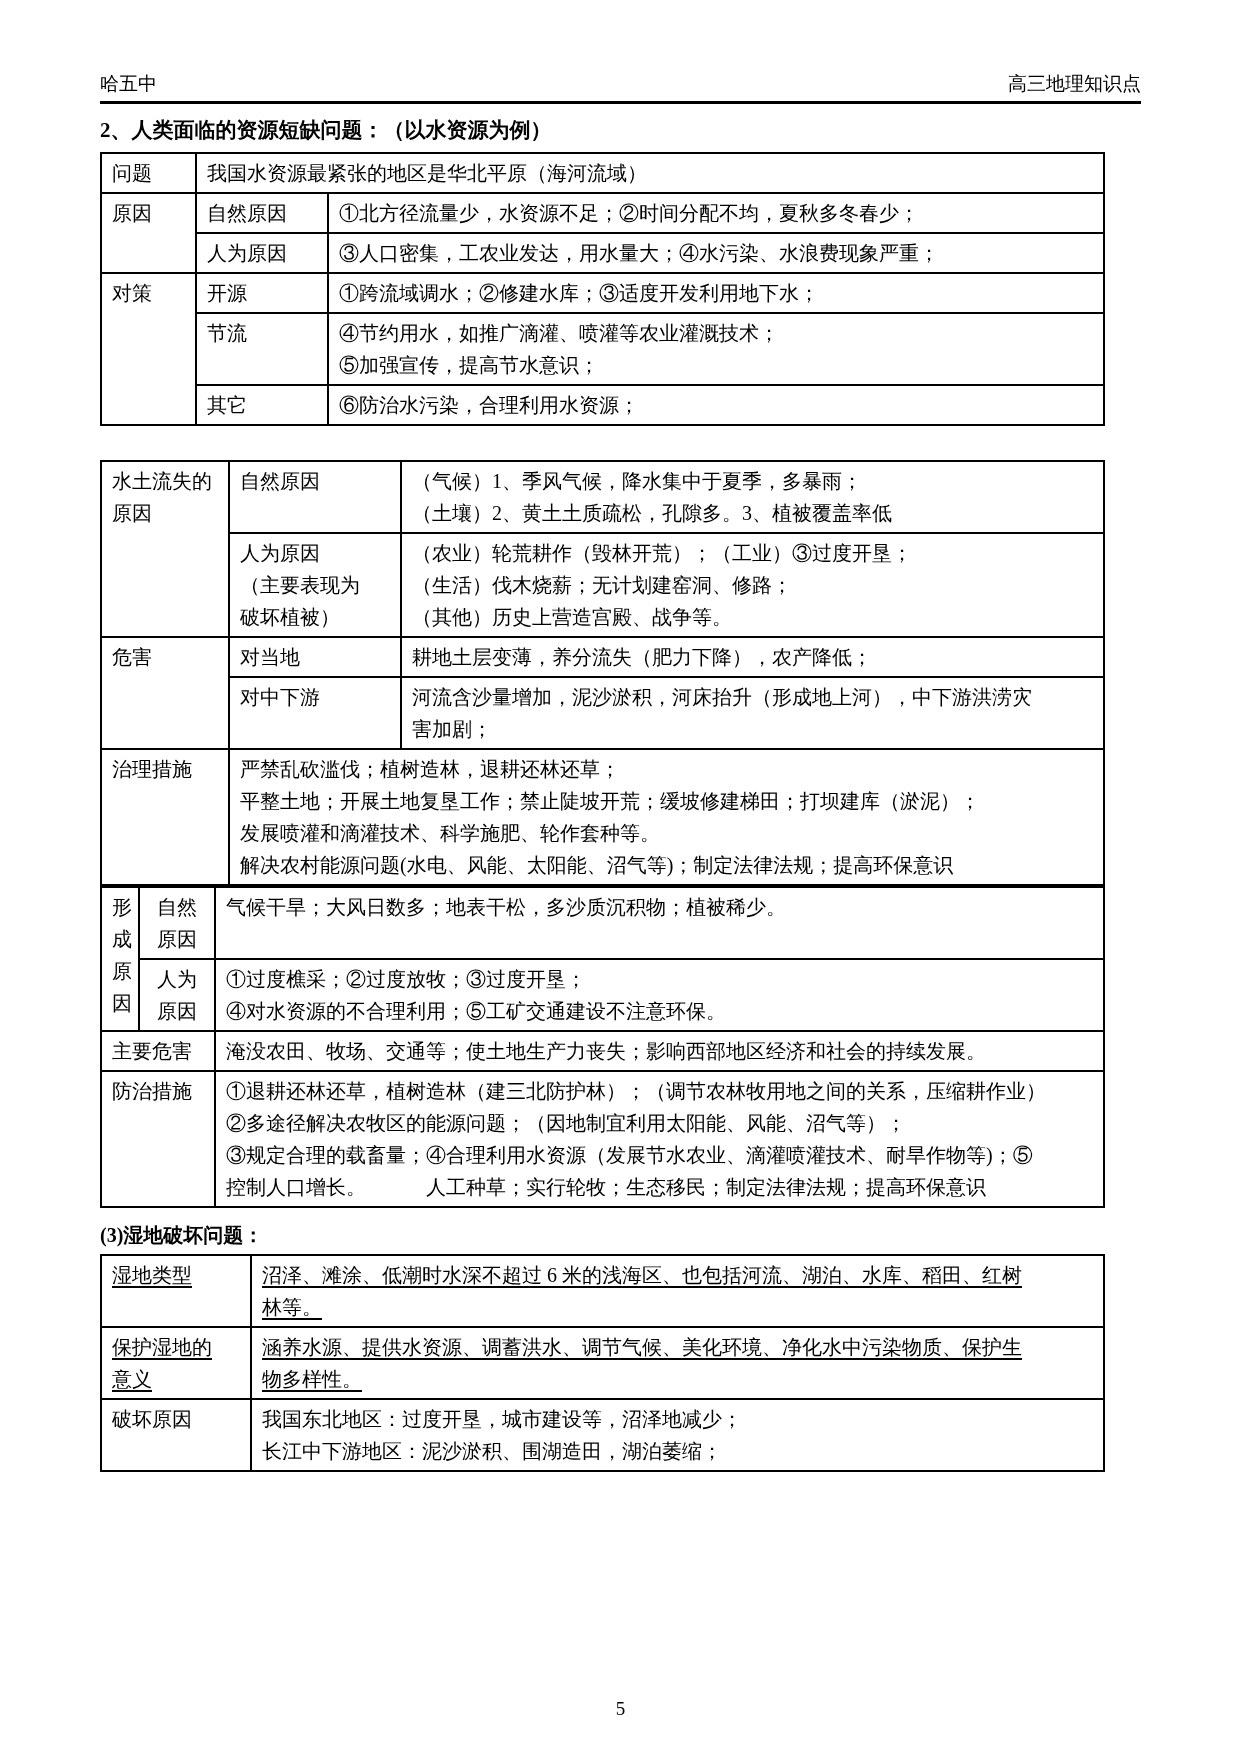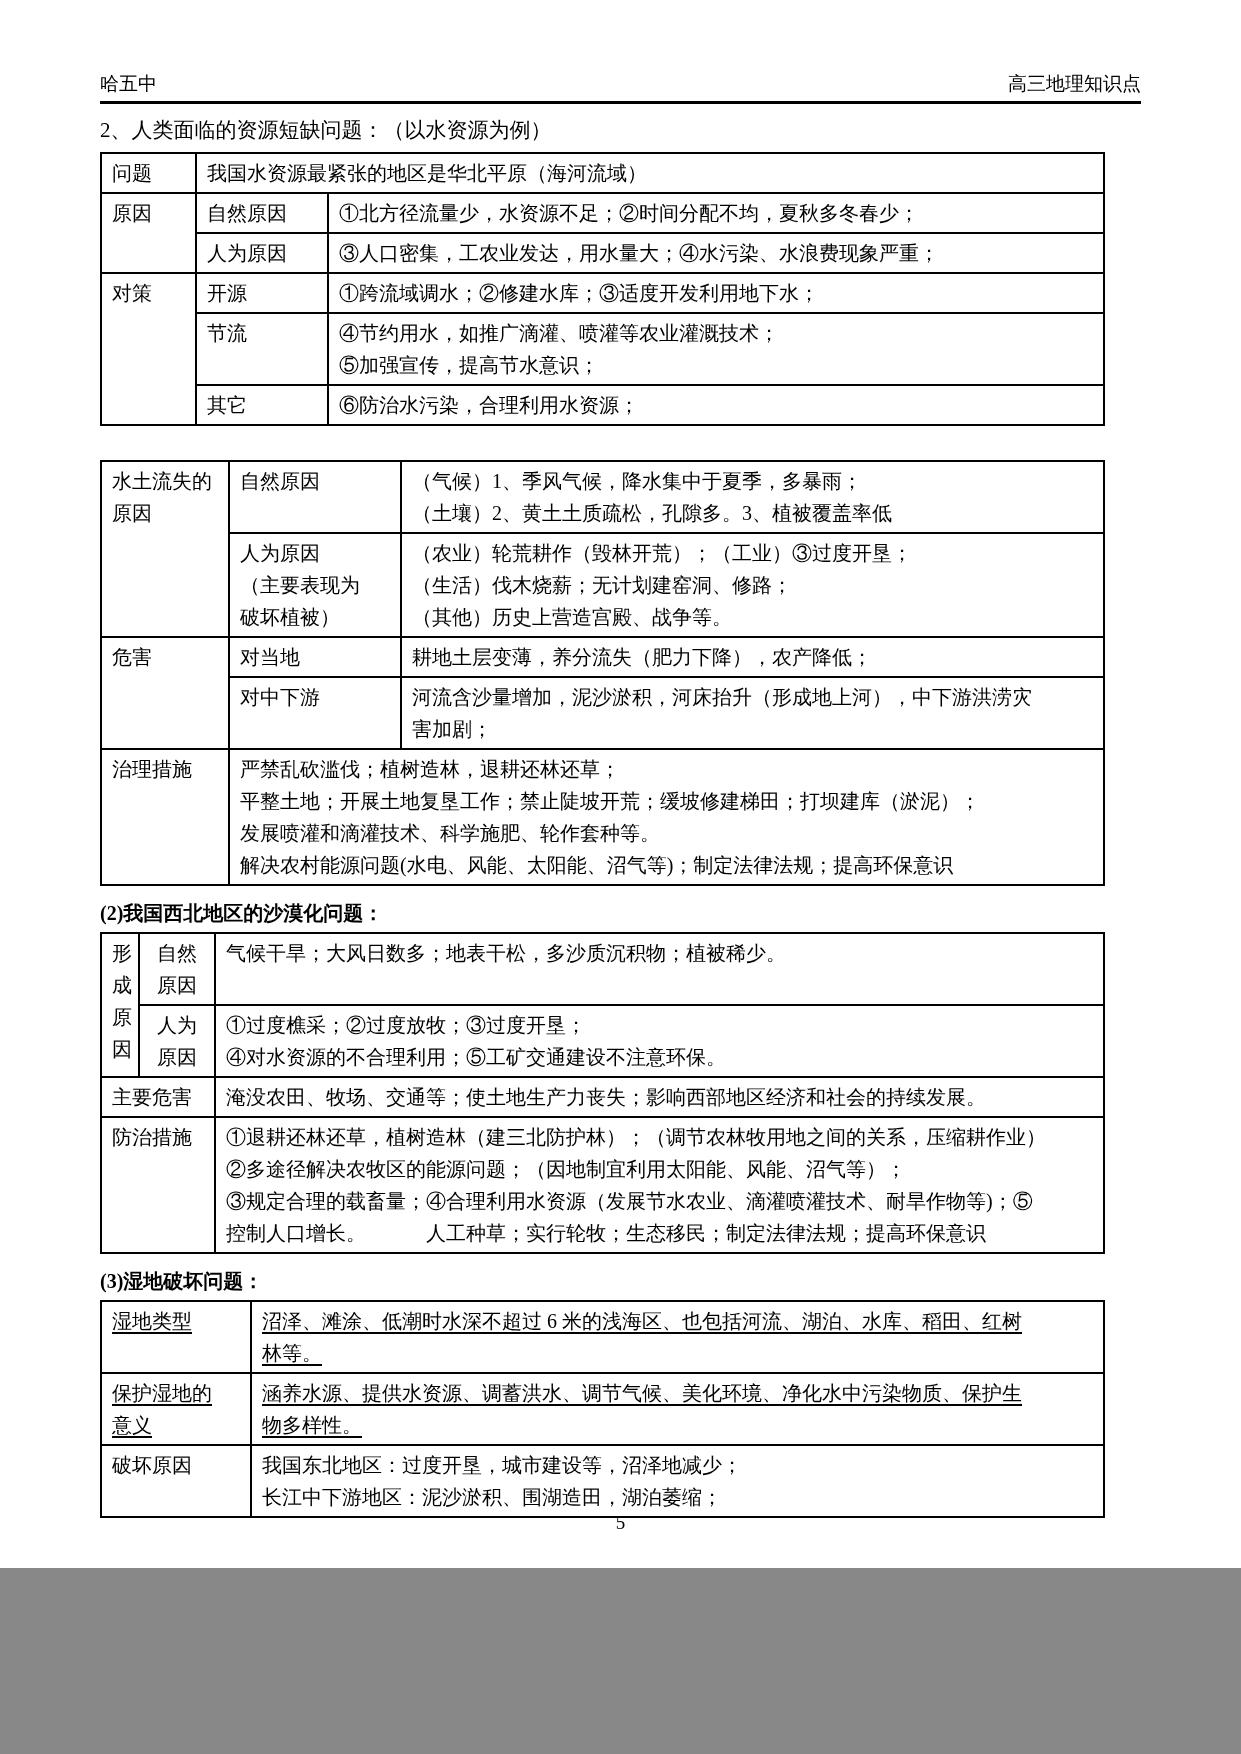--- a/index.html
+++ b/index.html
@@ -1,31 +1,31 @@
 <!DOCTYPE html>
 <html><head>
 <meta charset="utf-8">
 <style>
   html,body{margin:0;padding:0;background:#888;}
   .page{
     position:relative;
-    width:1241px;height:1568px;
+    width:1241px;height:1754px;
     margin:0 auto;
     background:#ffffff;
     color:#000;
     font-family:"Liberation Serif","DejaVu Serif",serif;
     overflow:hidden;
     box-sizing:border-box;
     padding:72px 100px 0 100px;
   }
   
   .hdr{display:flex;justify-content:space-between;font-size:19px;line-height:24px;}
   .hdr-rule{border:0;border-top:3px solid #000;margin:5px 0 0 0;}
   
-  .sec-title{font-size:21px;font-weight:normal;line-height:28px;margin:12px 0 8px 0;}
+  .sec-title{font-size:21px;font-weight:bold;line-height:28px;margin:12px 0 8px 0;}
   .sub-title{font-size:20px;font-weight:bold;line-height:26px;margin:14px 0 6px 0;}
   
   table.doc{border-collapse:collapse;table-layout:fixed;width:1005px;}
   table.doc td{
     border:2px solid #000;
     font-size:20px;
     line-height:32px;
     padding:3px 10px;
     vertical-align:top;
     white-space:pre-line;
@@ -129,21 +129,20 @@
     <tr>
       <td class="lbl">治理措施</td>
       <td colspan="2">严禁乱砍滥伐；植树造林，退耕还林还草；
 平整土地；开展土地复垦工作；禁止陡坡开荒；缓坡修建梯田；打坝建库（淤泥）；
 发展喷灌和滴灌技术、科学施肥、轮作套种等。
 解决农村能源问题(水电、风能、太阳能、沼气等)；制定法律法规；提高环保意识</td>
     </tr>
   </tbody>
     </table>
 
-  <div class="sub-title">(2)我国西北地区的沙漠化问题：</div>
 
   <table class="doc">
     <colgroup>
         <col style="width:38px">
         <col style="width:76px">
         <col>
       </colgroup>
     <tbody>
         <tr>
       <td class="lbl vlabel" rowspan="2">形

